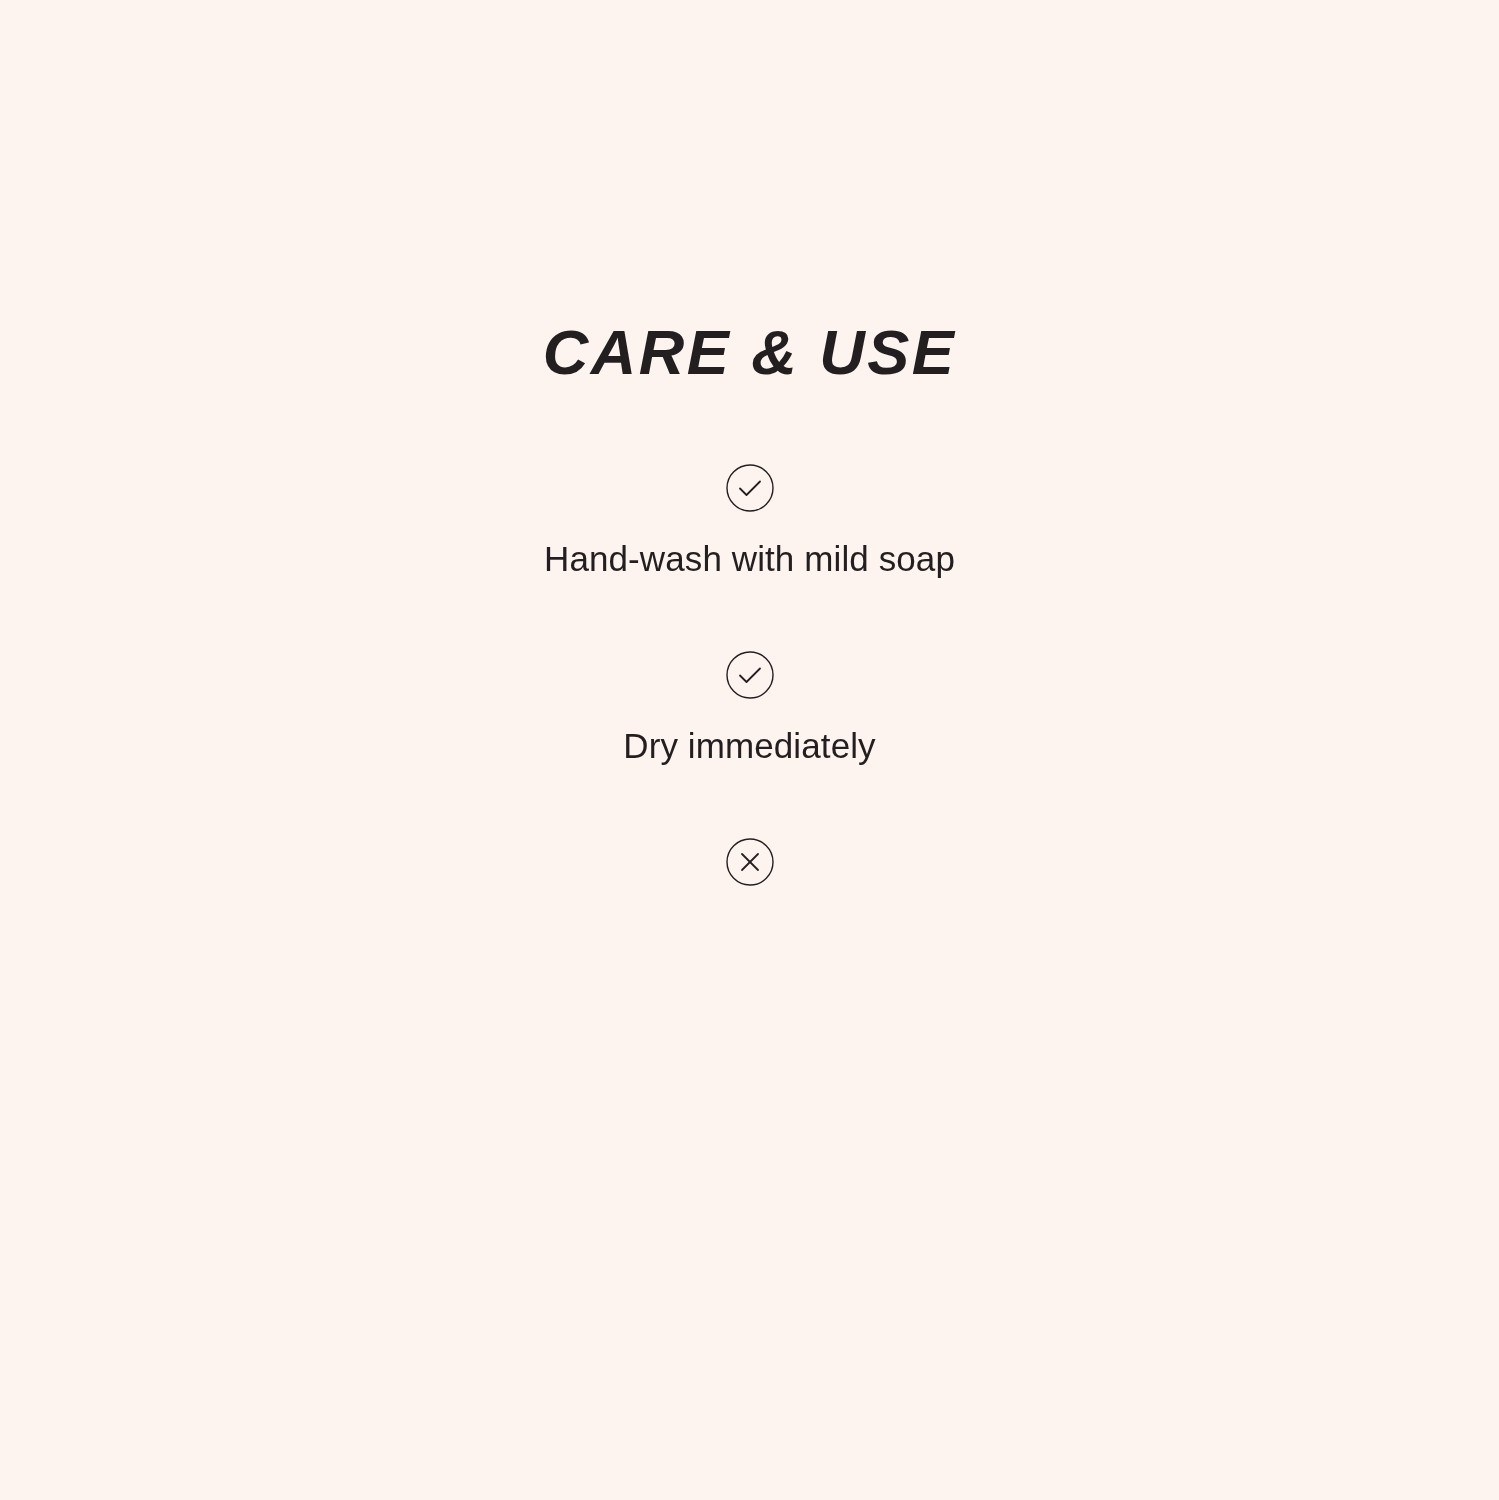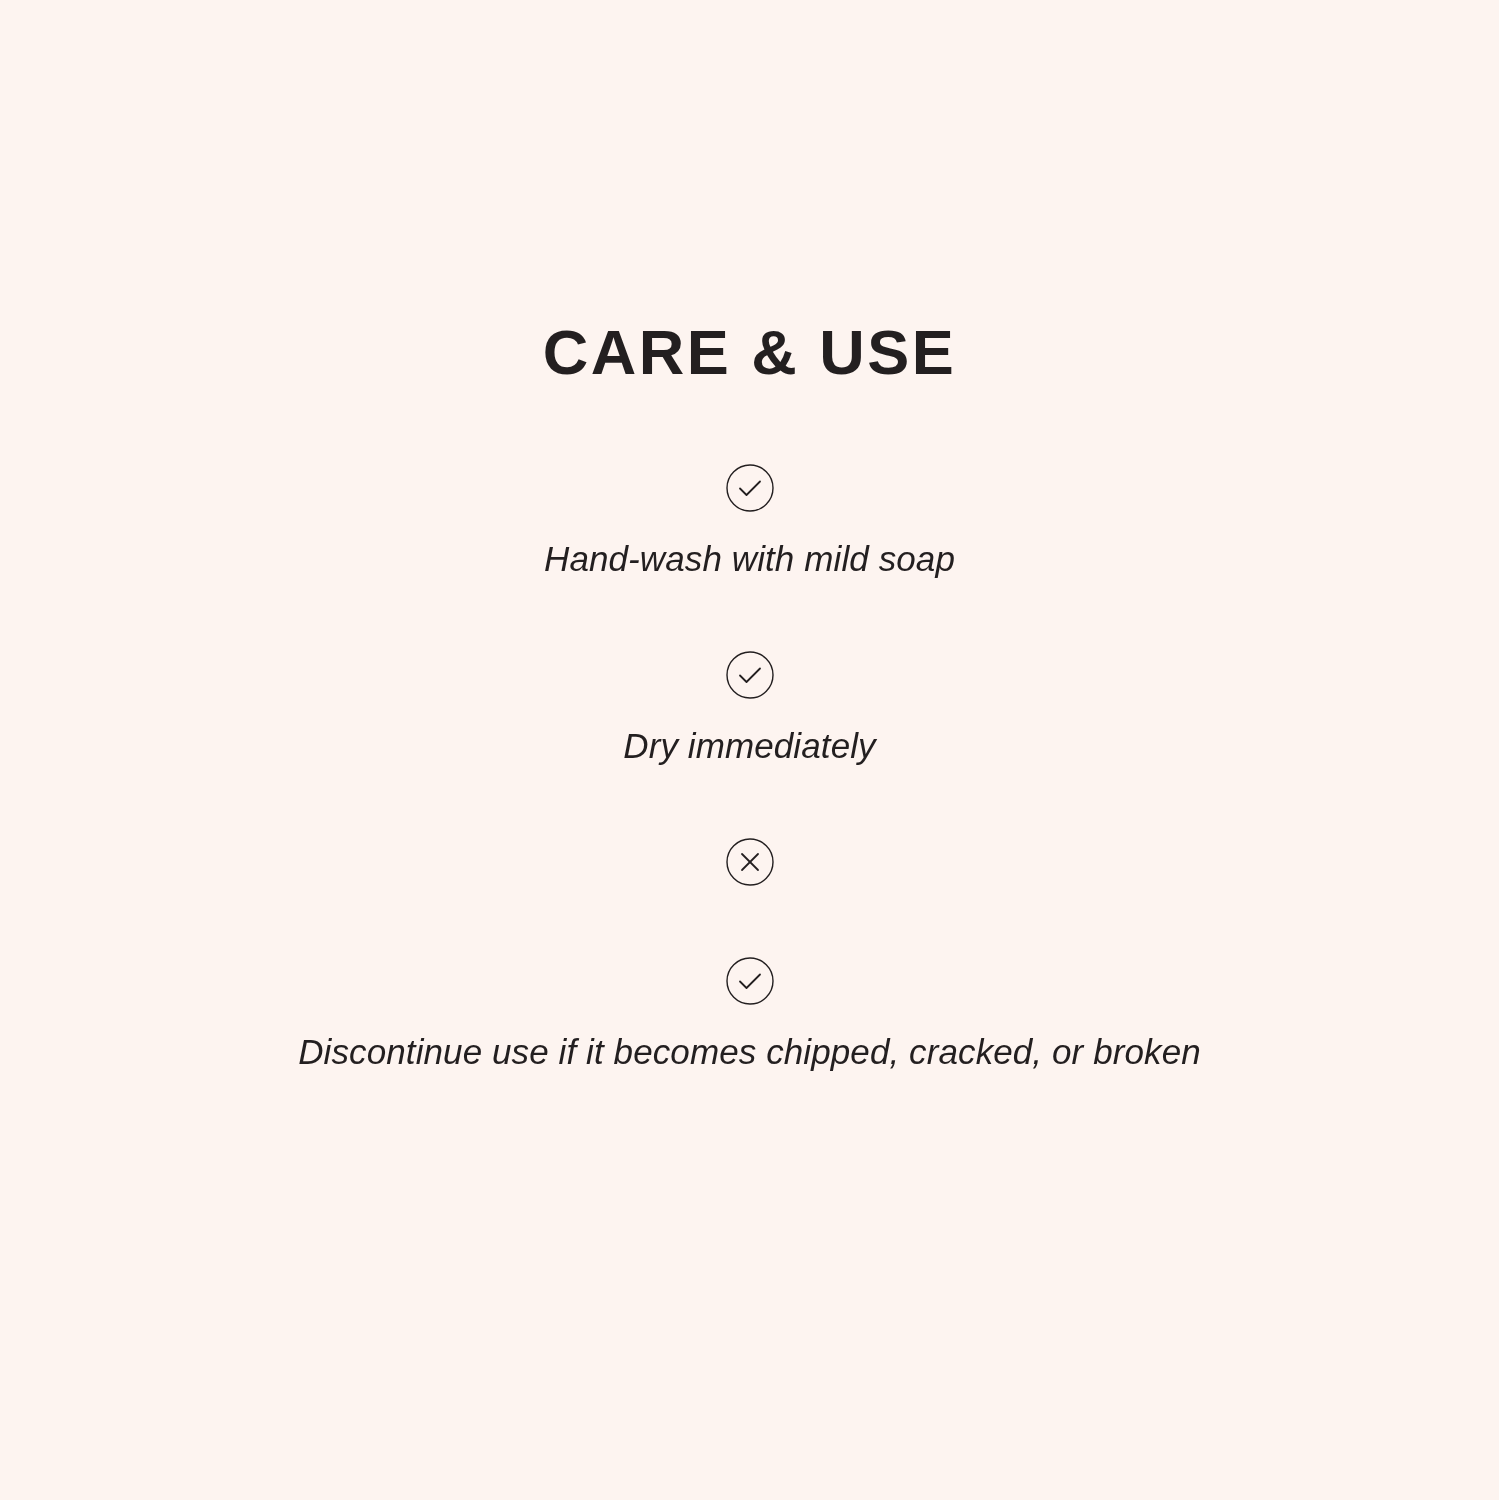--- a/index.html
+++ b/index.html
@@ -25,20 +25,21 @@
     padding-top: 318px;
   }
   .title {
     font-size: 63px;
     font-weight: bold;
     letter-spacing: 2.5px;
     color: #231f20;
     text-align: center;
     line-height: 1.1;
     margin: 0;
+    font-style: italic;
   }
   .items {
     width: 100%;
     display: flex;
     flex-direction: column;
     align-items: center;
     margin-top: 76px;
   }
   .item {
     width: 100%;
@@ -58,21 +59,20 @@
     display: block;
   }
   .item-label {
     margin-top: 24px;
     font-size: 35px;
     font-weight: 400;
     color: #231f20;
     text-align: center;
     letter-spacing: 0.1px;
     line-height: 1.25;
-    font-style: italic;
   }
 </style>
 </head>
 <body>
 
 <div class="card">
 
   <h1 class="title">CARE &amp; USE</h1>
 
   <div class="items">
@@ -100,24 +100,15 @@
     <div class="item">
       <span class="icon">
         <svg width="50" height="50" viewBox="0 0 50 50">
           <circle cx="25" cy="25" r="23" fill="none" stroke="#231f20" stroke-width="1.4"></circle>
           <line x1="17" y1="17" x2="33" y2="33" stroke="#231f20" stroke-width="1.8" stroke-linecap="round"></line>
           <line x1="33" y1="17" x2="17" y2="33" stroke="#231f20" stroke-width="1.8" stroke-linecap="round"></line>
         </svg>
       </span>
     </div>
 
-    <div class="item">
-      <span class="icon">
-        <svg width="50" height="50" viewBox="0 0 50 50">
-          <circle cx="25" cy="25" r="23" fill="none" stroke="#231f20" stroke-width="1.4"></circle>
-          <polyline points="15,25.5 21.5,32 35,18.5" fill="none" stroke="#231f20" stroke-width="1.8" stroke-linecap="round" stroke-linejoin="round"></polyline>
-        </svg>
-      </span>
-      <div class="item-label">Discontinue use if it becomes chipped, cracked, or broken</div>
-    </div>
 
   </div>
 </div>
 
 </body></html>

